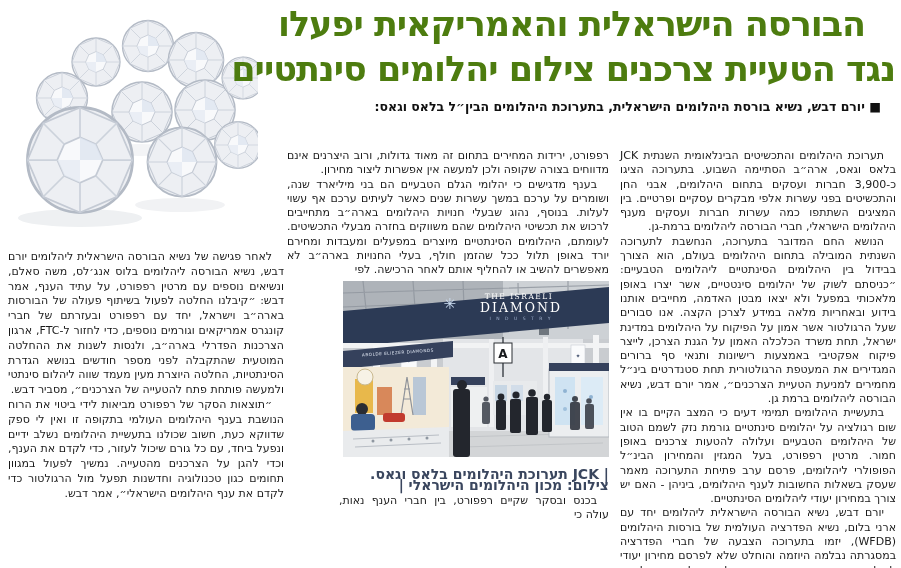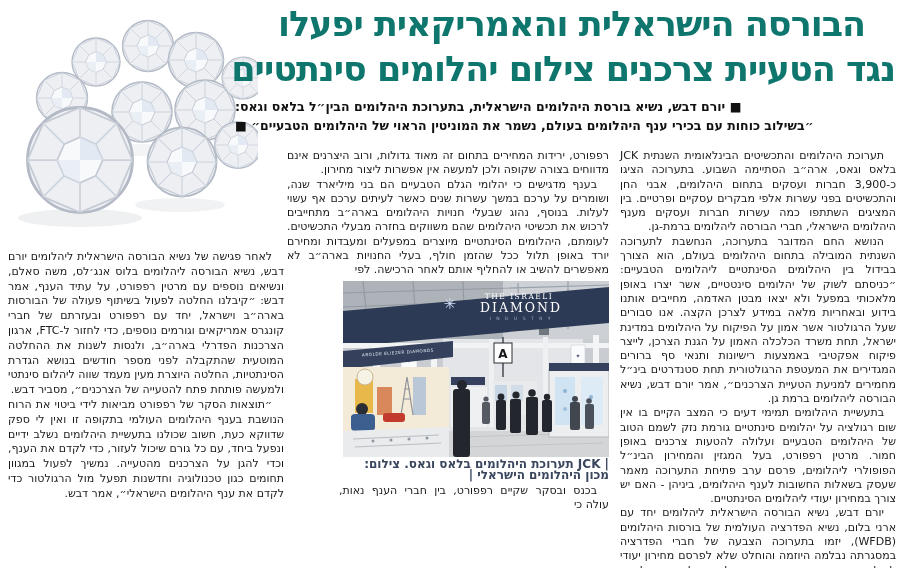--- a/index.html
+++ b/index.html
@@ -4,41 +4,41 @@
 <style>
   html,body{margin:0;padding:0;background:#ffffff;}
   .page{
     position:relative;width:901px;height:568px;background:#ffffff;
     overflow:hidden;direction:rtl;
     font-family:"DejaVu Sans",sans-serif;color:#1b1b1b;
   }
   
   .headline{
     position:absolute;top:2px;left:248px;right:6px;text-align:center;
-    font-weight:bold;color:#0f766e;letter-spacing:-1px;
+    font-weight:bold;color:#4d7c0f;letter-spacing:-1px;
   }
   .headline .hl{font-size:35px;line-height:45px;white-space:nowrap;}
   .subhead{
-    position:absolute;top:97px;left:235px;right:10px;text-align:left;
+    position:absolute;top:97px;left:235px;right:20px;text-align:right;
     font-weight:bold;font-size:12.5px;line-height:19px;color:#111;
   }
   
   .diamonds{position:absolute;top:0;left:0;width:258px;height:238px;}
   
   .col{position:absolute;text-align:justify;font-size:11px;line-height:14.3px;}
   .col p{margin:0;padding:0;}
   .col p.ind{text-indent:12px;}
   .col-right{top:149px;right:5px;width:276px;}
   .col-middle{top:149px;right:292px;width:322px;}
   .col-left{top:250px;left:8px;width:276px;line-height:14.8px;}
   .mid-sub{width:270px;margin-top:3px;}
   .photo{display:block;width:266px;height:176px;}
   .caption{
-    width:266px;margin-top:2px;margin-bottom:3px;
-    font-size:12px;font-weight:bold;color:#3a465e;text-align:right;
+    width:266px;margin-top:12px;margin-bottom:3px;
+    font-size:14px;font-weight:bold;color:#3a465e;text-align:right;
     line-height:11px;
   }
 </style>
 </head>
 <body>
 
 <div class="page">
 
   <svg class="diamonds" viewBox="0 0 258 238" aria-hidden="true">
     <rect x="0" y="0" width="258" height="238" fill="#ffffff"></rect>
@@ -67,21 +67,20 @@
     <use href="#gem" transform="translate(238,145) scale(0.78)"></use>
   </svg>
 
   <div class="headline">
     <div class="hl">הבורסה הישראלית והאמריקאית יפעלו</div>
     <div class="hl">נגד הטעיית צרכנים צילום יהלומים סינתטיים</div>
   </div>
 
   <div class="subhead">
     <div>■ יורם דבש, נשיא בורסת היהלומים הישראלית, בתערוכת היהלומים הבין״ל בלאס וגאס:</div>
-    <div>״בשילוב כוחות עם בכירי ענף היהלומים בעולם, נשמר את המוניטין הראוי של היהלומים הטבעיים״ ■</div>
   </div>
 
   <div class="col col-right">
     <p class="ind">תערוכת היהלומים והתכשיטים הבינלאומית השנתית JCK בלאס וגאס, ארה״ב הסתיימה השבוע. בתערוכה הציגו כ-3,900 חברות ועסקים בתחום היהלומים, אבני החן והתכשיטים בפני עשרות אלפי מבקרים עסקיים ופרטיים. בין המציגים השתתפו כמה עשרות חברות ועסקים מענף היהלומים הישראלי, חברי הבורסה ליהלומים ברמת-גן.</p>
     <p class="ind">הנושא החם המדובר בתערוכה, הנחשבת לתערוכה השנתית המובילה בתחום היהלומים בעולם, הוא הצורך בבידול בין היהלומים הסינתטיים ליהלומים הטבעיים: ״כניסתם לשוק של יהלומים סינטטיים, אשר יצרו באופן מלאכותי במפעל ולא יצאו מבטן האדמה, מחייבים אותנו בידוע ובאחריות מלאה במידע לצרכן הקצה. אנו סבורים שעל הרגולטור אשר אמון על הפיקוח על היהלומים במדינת ישראל, תחת משרד הכלכלה האמון על הגנת הצרכן, לייצר פיקוח אפקטיבי באמצעות רישיונות ותנאי סף ברורים המגדירים את המעטפת הרגולטורית תחת סטנדרטים בינ״ל מחמירים למניעת הטעיית הצרכנים״, אמר יורם דבש, נשיא הבורסה ליהלומים ברמת גן.</p>
     <p class="ind">בתעשיית היהלומים תמימי דעים כי המצב הקיים בו אין שום רגולציה על יהלומים סינתטיים גורמת נזק לשמם הטוב של היהלומים הטבעיים ועלולה להטעות צרכנים באופן חמור. מרטין רפפורט, בעל המגזין והמחירון הבינ״ל הפופולרי ליהלומים, פרסם ערב פתיחת התערוכה מאמר שעסק בשאלות החשובות לענף היהלומים, ביניהן - האם יש צורך במחירון יעודי ליהלומים הסינתטיים.</p>
     <p class="ind">יורם דבש, נשיא הבורסה הישראלית ליהלומים יחד עם ארני בלום, נשיא הפדרציה העולמית של בורסות היהלומים (WFDB), יזמו בתערוכה הצבעה של חברי הפדרציה במסגרתה נבלמה היוזמה והוחלט שלא לפרסם מחירון יעודי ליהלומים הסינתטיים, דבר הצפוי להביא לענף היהלומים הטבעיים משב רוח גבית. לפי הסברי</p>
   </div>
 
   <div class="col col-middle">

